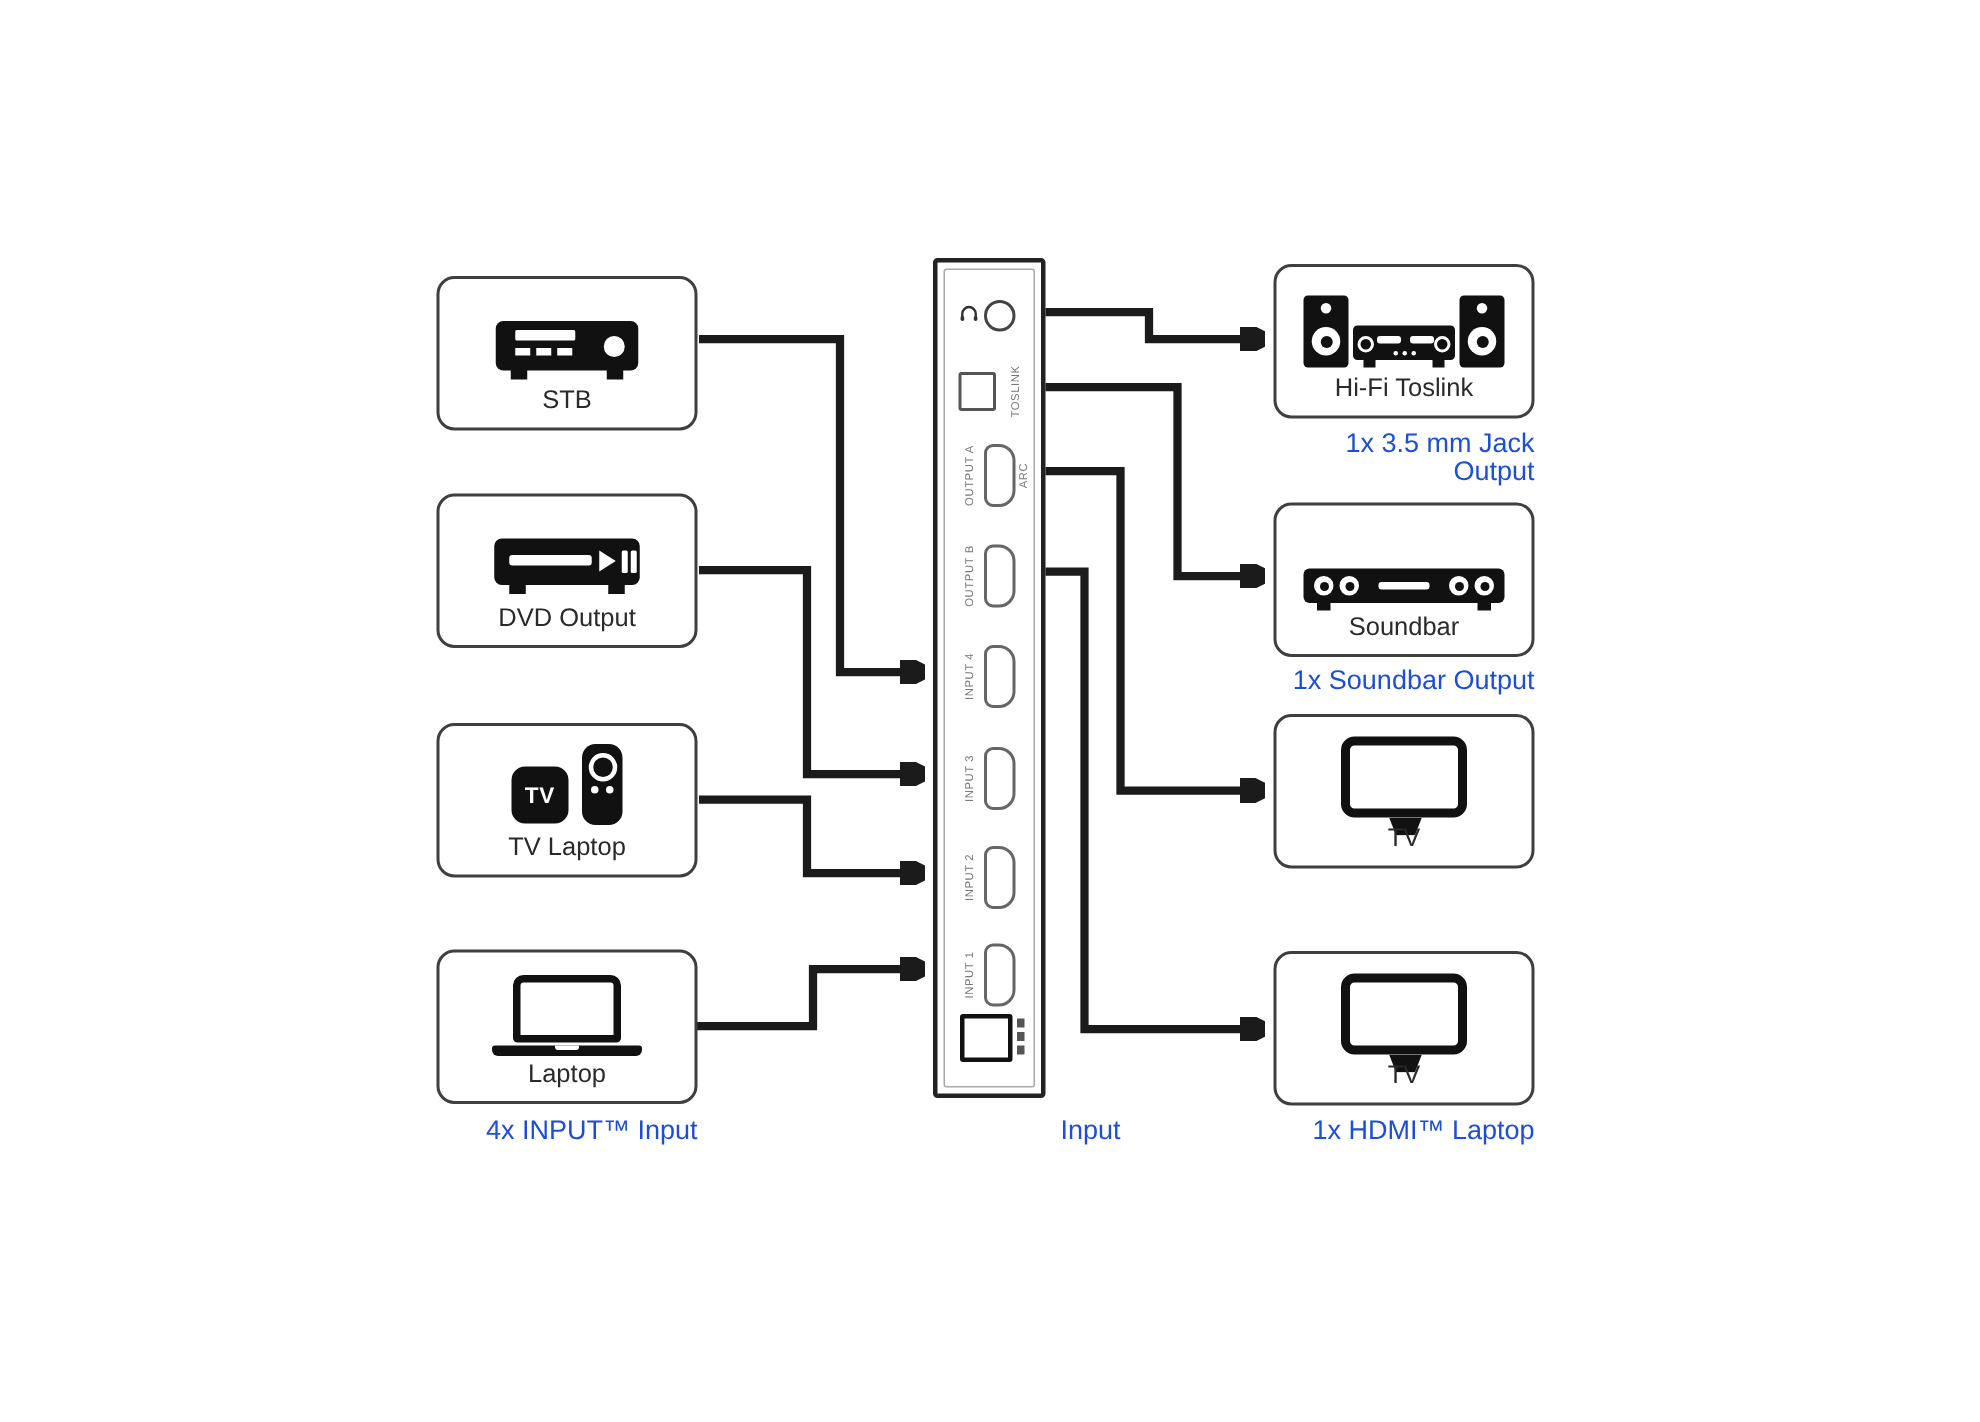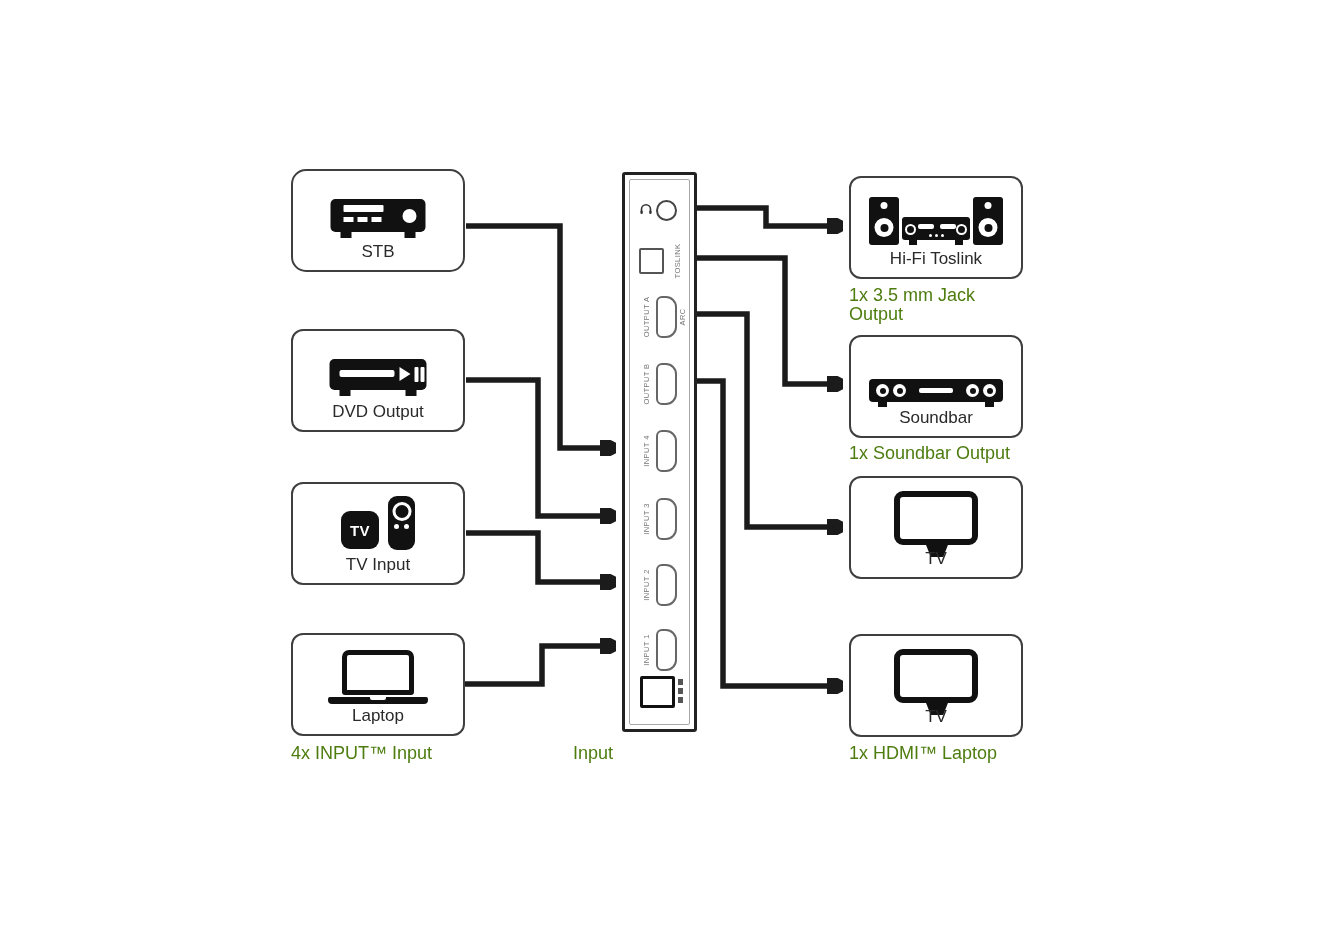--- a/index.html
+++ b/index.html
@@ -13,22 +13,22 @@
   
   .device-box{
     position:absolute;width:174px;height:103px;background:#fff;
     border:2px solid #3f3f3f;border-radius:12px;box-sizing:border-box;
   }
   .device-label{
     position:absolute;left:0;right:0;bottom:8px;text-align:center;
     font-size:17px;color:#2a2a2a;
   }
   .caption{
-    position:absolute;width:174px;text-align:left;font-size:18px;
-    line-height:19px;color:#4d7c0f;
+    position:absolute;width:174px;text-align:right;font-size:18px;
+    line-height:19px;color:#1d4ed8;
   }
   .icon-wrap{position:absolute;left:50%;transform:translateX(-50%);}
   
   .stb-body{width:95px;height:33px;background:#111;border-radius:5px;position:absolute;left:0;top:0;}
   .stb-foot{position:absolute;width:11px;height:7px;background:#111;top:32px;}
   .stb-slot{position:absolute;left:13px;top:6px;width:40px;height:7px;background:#fff;border-radius:1px;}
   .stb-btn{position:absolute;top:18px;width:10px;height:5px;background:#fff;}
   .stb-circle{position:absolute;right:9px;top:10px;width:14px;height:14px;border-radius:50%;background:#fff;}
   
   .dvd-body{width:97px;height:31px;background:#111;border-radius:5px;position:absolute;left:0;top:0;}
@@ -101,21 +101,21 @@
     <path d="M466 226 H560 V448 H614" marker-end="url(#arrow)"></path>
     <path d="M466 380 H538 V516 H614" marker-end="url(#arrow)"></path>
     <path d="M466 533 H538 V582 H614" marker-end="url(#arrow)"></path>
     <path d="M463 684 H542 V646 H614" marker-end="url(#arrow)"></path>
     <path d="M697 208 H766 V226 H841" marker-end="url(#arrow)"></path>
     <path d="M697 258 H785 V384 H841" marker-end="url(#arrow)"></path>
     <path d="M697 314 H747 V527 H841" marker-end="url(#arrow)"></path>
     <path d="M697 381 H723 V686 H841" marker-end="url(#arrow)"></path>
   </svg>
 
-  <div class="device-box" style="left:291px;top:169px;border-radius:15px;">
+  <div class="device-box" style="left:291px;top:184px;">
     <div class="icon-wrap" style="top:28px;width:95px;height:40px;">
       <div class="stb-body"></div>
       <div class="stb-foot" style="left:10px;"></div>
       <div class="stb-foot" style="right:10px;"></div>
       <div class="stb-slot"></div>
       <div class="stb-btn" style="left:13px;"></div>
       <div class="stb-btn" style="left:27px;"></div>
       <div class="stb-btn" style="left:41px;"></div>
       <div class="stb-circle"></div>
     </div>
@@ -137,21 +137,21 @@
 
   <div class="device-box" style="left:291px;top:482px;">
     <div class="icon-wrap" style="top:12px;width:74px;height:55px;">
       <div class="tvs-box">TV</div>
       <div class="tvs-remote">
         <div class="tvs-ring"></div>
         <div class="tvs-dot" style="left:6px;"></div>
         <div class="tvs-dot" style="left:16px;"></div>
       </div>
     </div>
-    <div class="device-label">TV Input</div>
+    <div class="device-label">TV Laptop</div>
   </div>
 
   <div class="device-box" style="left:291px;top:633px;">
     <div class="icon-wrap" style="top:15px;width:100px;height:56px;">
       <div class="lap-screen"></div>
       <div class="lap-base"></div>
       <div class="lap-notch"></div>
     </div>
     <div class="device-label">Laptop</div>
   </div>

